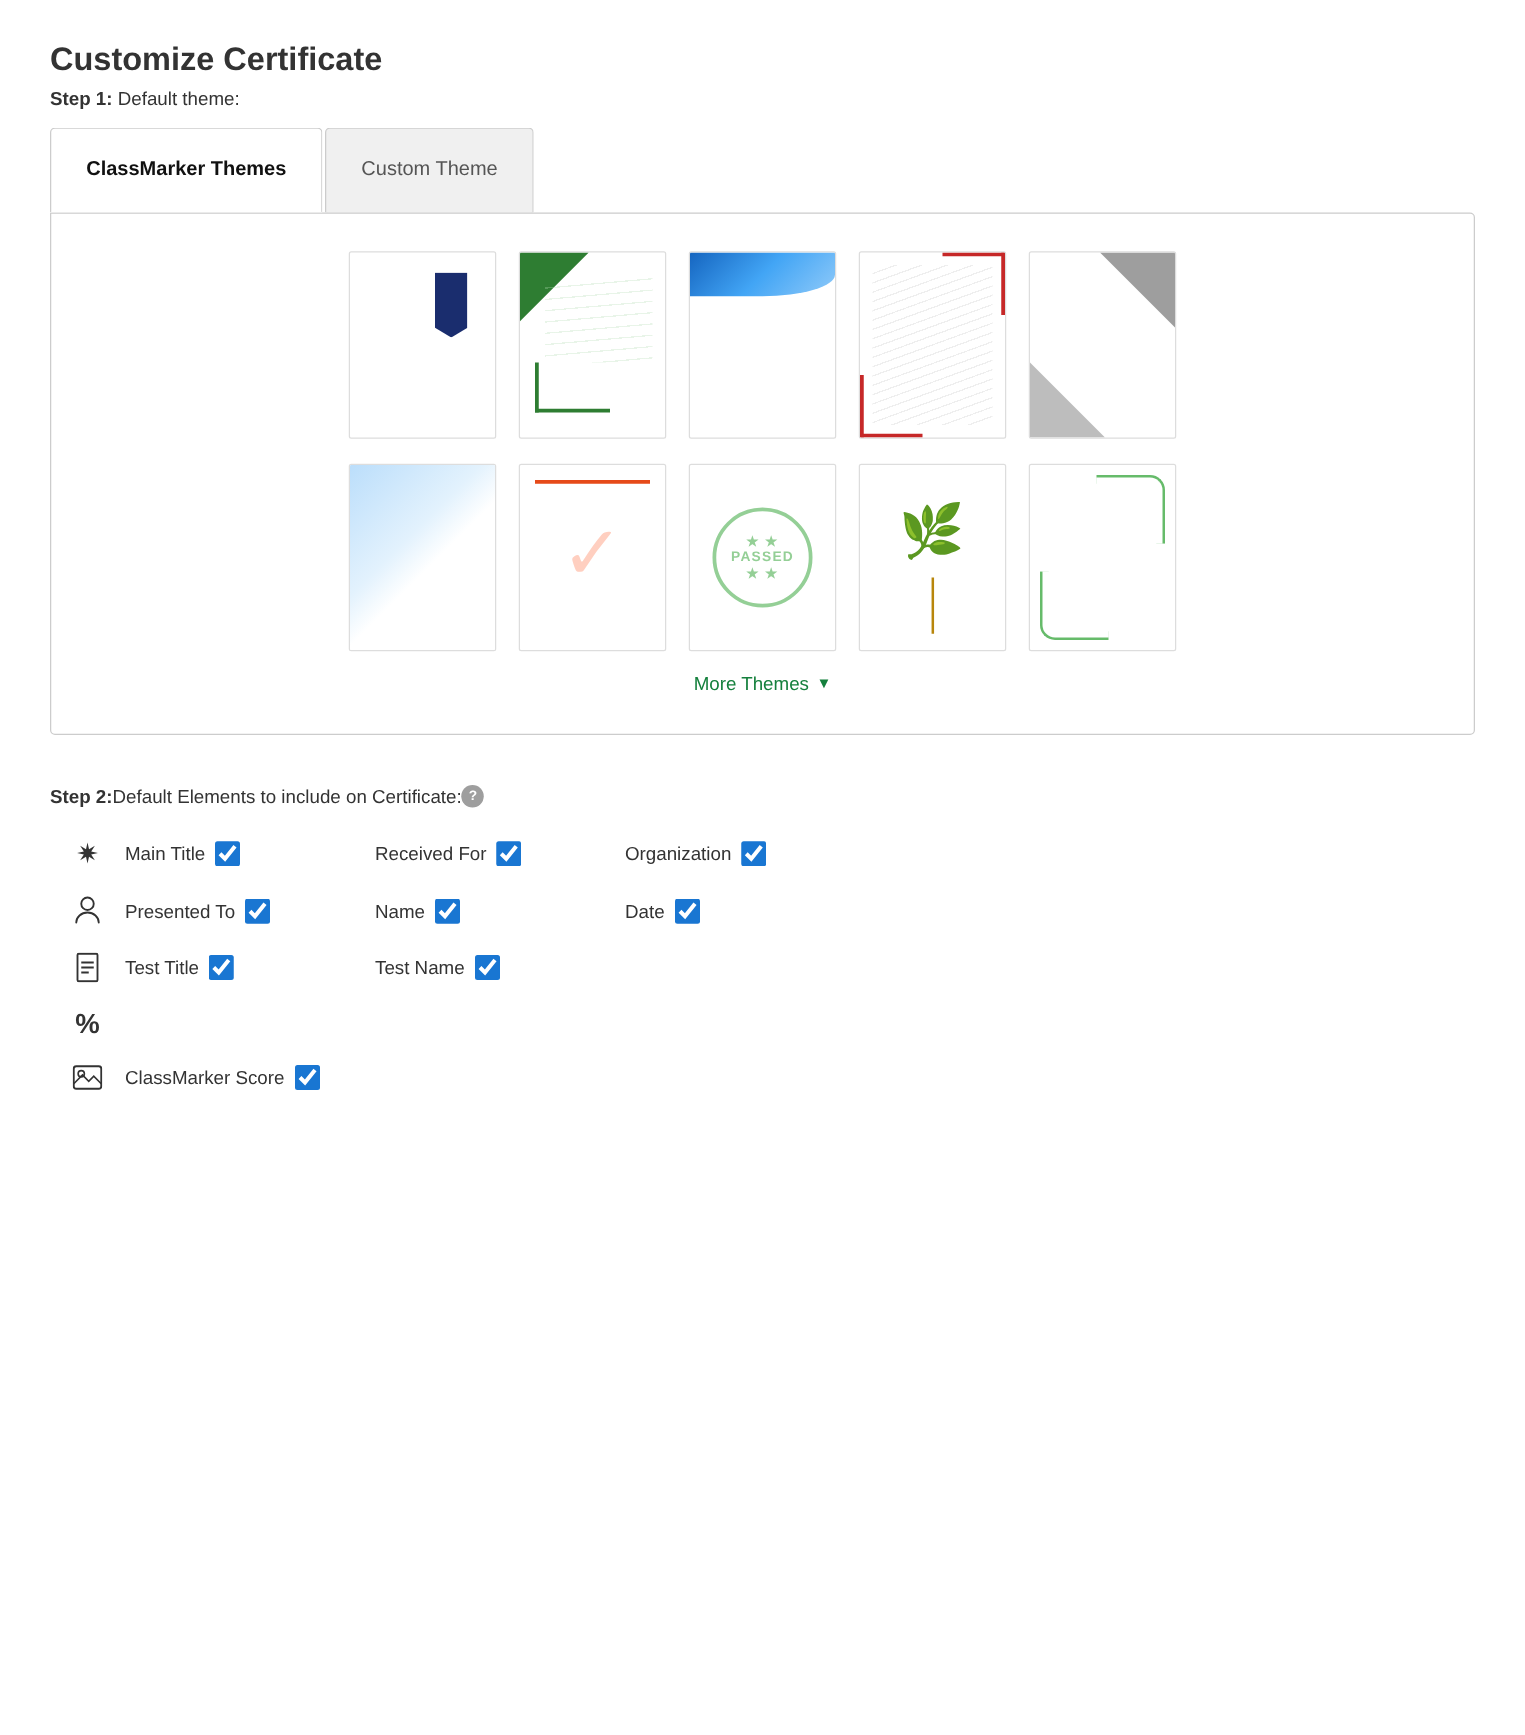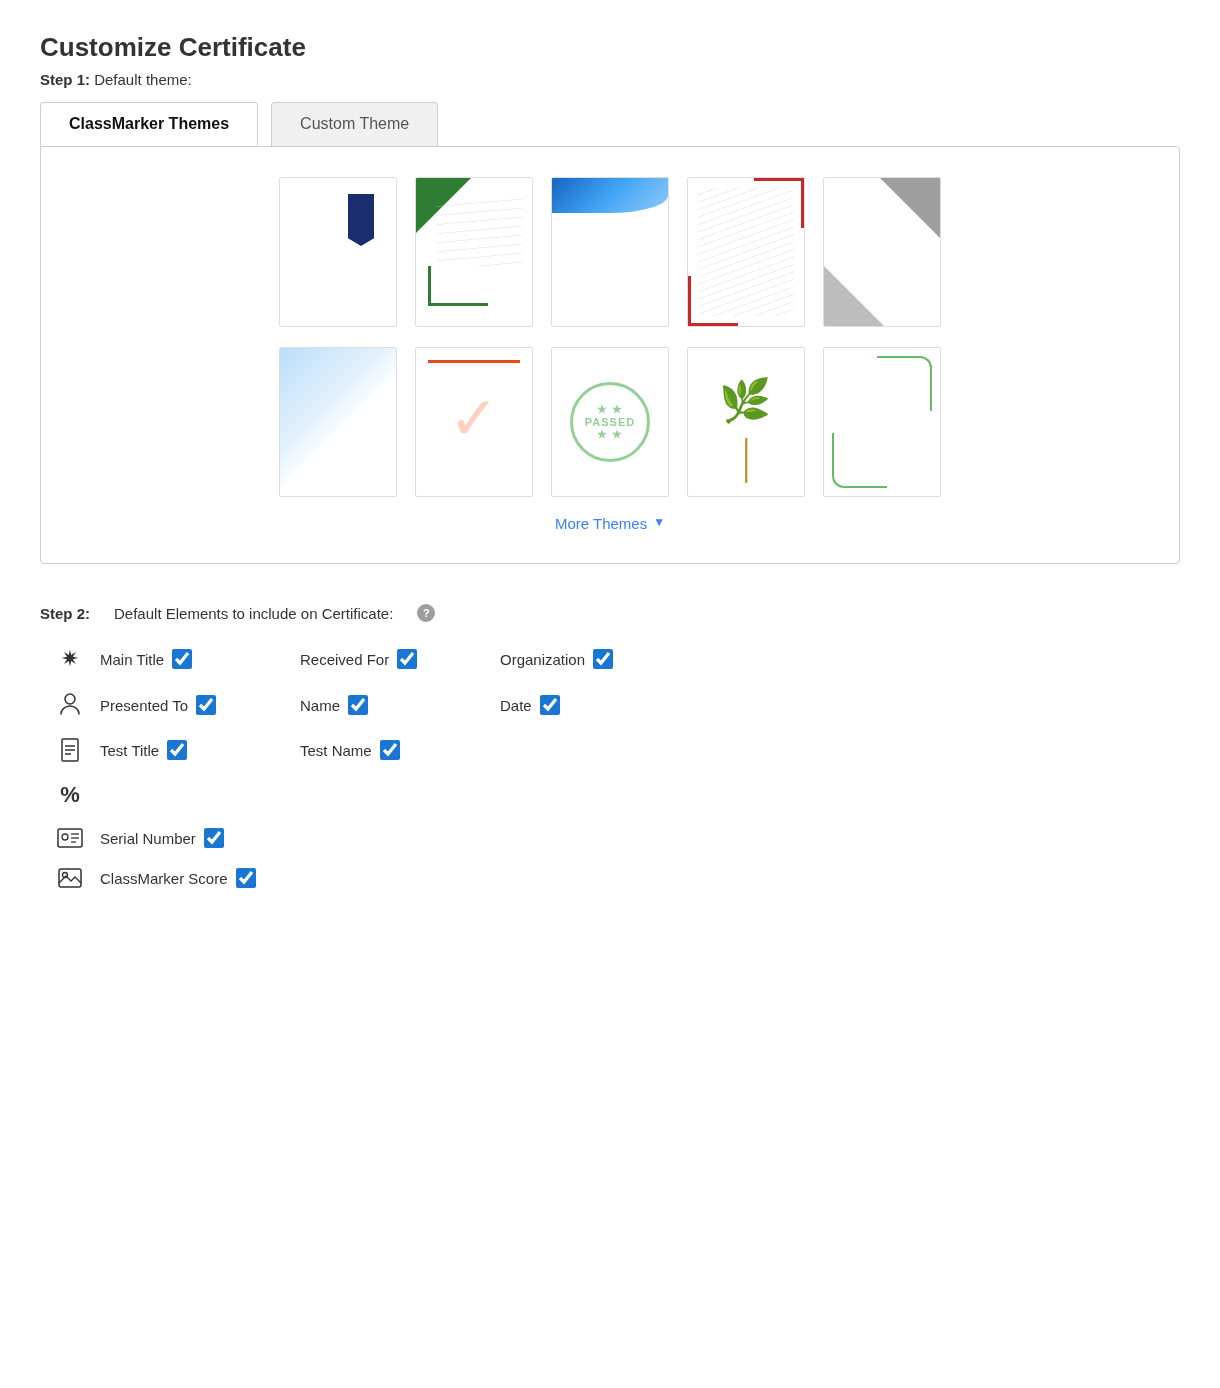--- a/index.html
+++ b/index.html
@@ -22,29 +22,29 @@
     .step-label strong {
       font-weight: 700;
     }
     
     .tabs {
       display: flex;
       border-bottom: none;
       margin-bottom: 0;
     }
     .tab {
-      padding: 12px 28px;
+      padding: 24px 28px;
       font-size: 16px;
       cursor: pointer;
       border: 1px solid #ccc;
       border-bottom: none;
       background: #f0f0f0;
       color: #555;
       border-radius: 4px 4px 0 0;
-      margin-right: 13px;
+      margin-right: 2px;
     }
     .tab.active {
       background: #fff;
       color: #111;
       font-weight: 600;
       border-color: #ccc;
       border-bottom: 1px solid #fff;
       position: relative;
       z-index: 2;
     }
@@ -244,38 +244,38 @@
       border-radius: 0 0 0 12px;
     }
 
     .more-themes {
       text-align: center;
       margin-top: 18px;
     }
     .more-themes-btn {
       background: none;
       border: none;
-      color: #3b82f6;
+      color: #15803d;
       font-size: 15px;
       cursor: pointer;
       display: inline-flex;
       align-items: flex-start;
       gap: 6px;
     }
     .more-themes-btn .arrow {
       font-size: 12px;
     }
 
     
     .step2-label {
       font-size: 15px;
       margin-bottom: 24px;
       display: flex;
       align-items: center;
-      gap: 24px;
+      gap: 0;
     }
     .help-icon {
       display: inline-flex;
       width: 18px; height: 18px;
       background: #9e9e9e;
       border-radius: 50%;
       align-items: center;
       justify-content: center;
       color: #fff;
       font-size: 11px;
@@ -468,37 +468,20 @@
         <span class="element-label">Test Name</span>
         <input type="checkbox" class="cb" checked="" style="">
       </div>
     </div>
   </div>
 
   <div class="elements-row">
     <div class="icon-cell" style="font-size:22px;font-weight:700;">%</div>
   </div>
 
-  <div class="elements-row">
-    <div class="icon-cell">
-      <svg width="26" height="20" viewBox="0 0 26 20" fill="none" xmlns="http://www.w3.org/2000/svg">
-        <rect x="1" y="1" width="24" height="18" rx="2" stroke="#333" stroke-width="1.5" fill="none"></rect>
-        <circle cx="8" cy="9" r="3" stroke="#333" stroke-width="1.3" fill="none"></circle>
-        <line x1="14" y1="6" x2="22" y2="6" stroke="#333" stroke-width="1.3"></line>
-        <line x1="14" y1="10" x2="22" y2="10" stroke="#333" stroke-width="1.3"></line>
-        <line x1="14" y1="14" x2="19" y2="14" stroke="#333" stroke-width="1.3"></line>
-      </svg>
-    </div>
-    <div class="element-group">
-      <div class="element-item">
-        <span class="element-label">Serial Number</span>
-        <input type="checkbox" class="cb" checked="" style="">
-      </div>
-    </div>
-  </div>
 
   <div class="elements-row">
     <div class="icon-cell">
       <svg width="24" height="20" viewBox="0 0 24 20" fill="none" xmlns="http://www.w3.org/2000/svg">
         <rect x="1" y="1" width="22" height="18" rx="2" stroke="#333" stroke-width="1.5" fill="none"></rect>
         <circle cx="7" cy="7" r="2.5" stroke="#333" stroke-width="1.3" fill="none"></circle>
         <polyline points="1,15 8,8 13,13 17,9 23,15" stroke="#333" stroke-width="1.3" fill="none"></polyline>
       </svg>
     </div>
     <div class="element-group">

